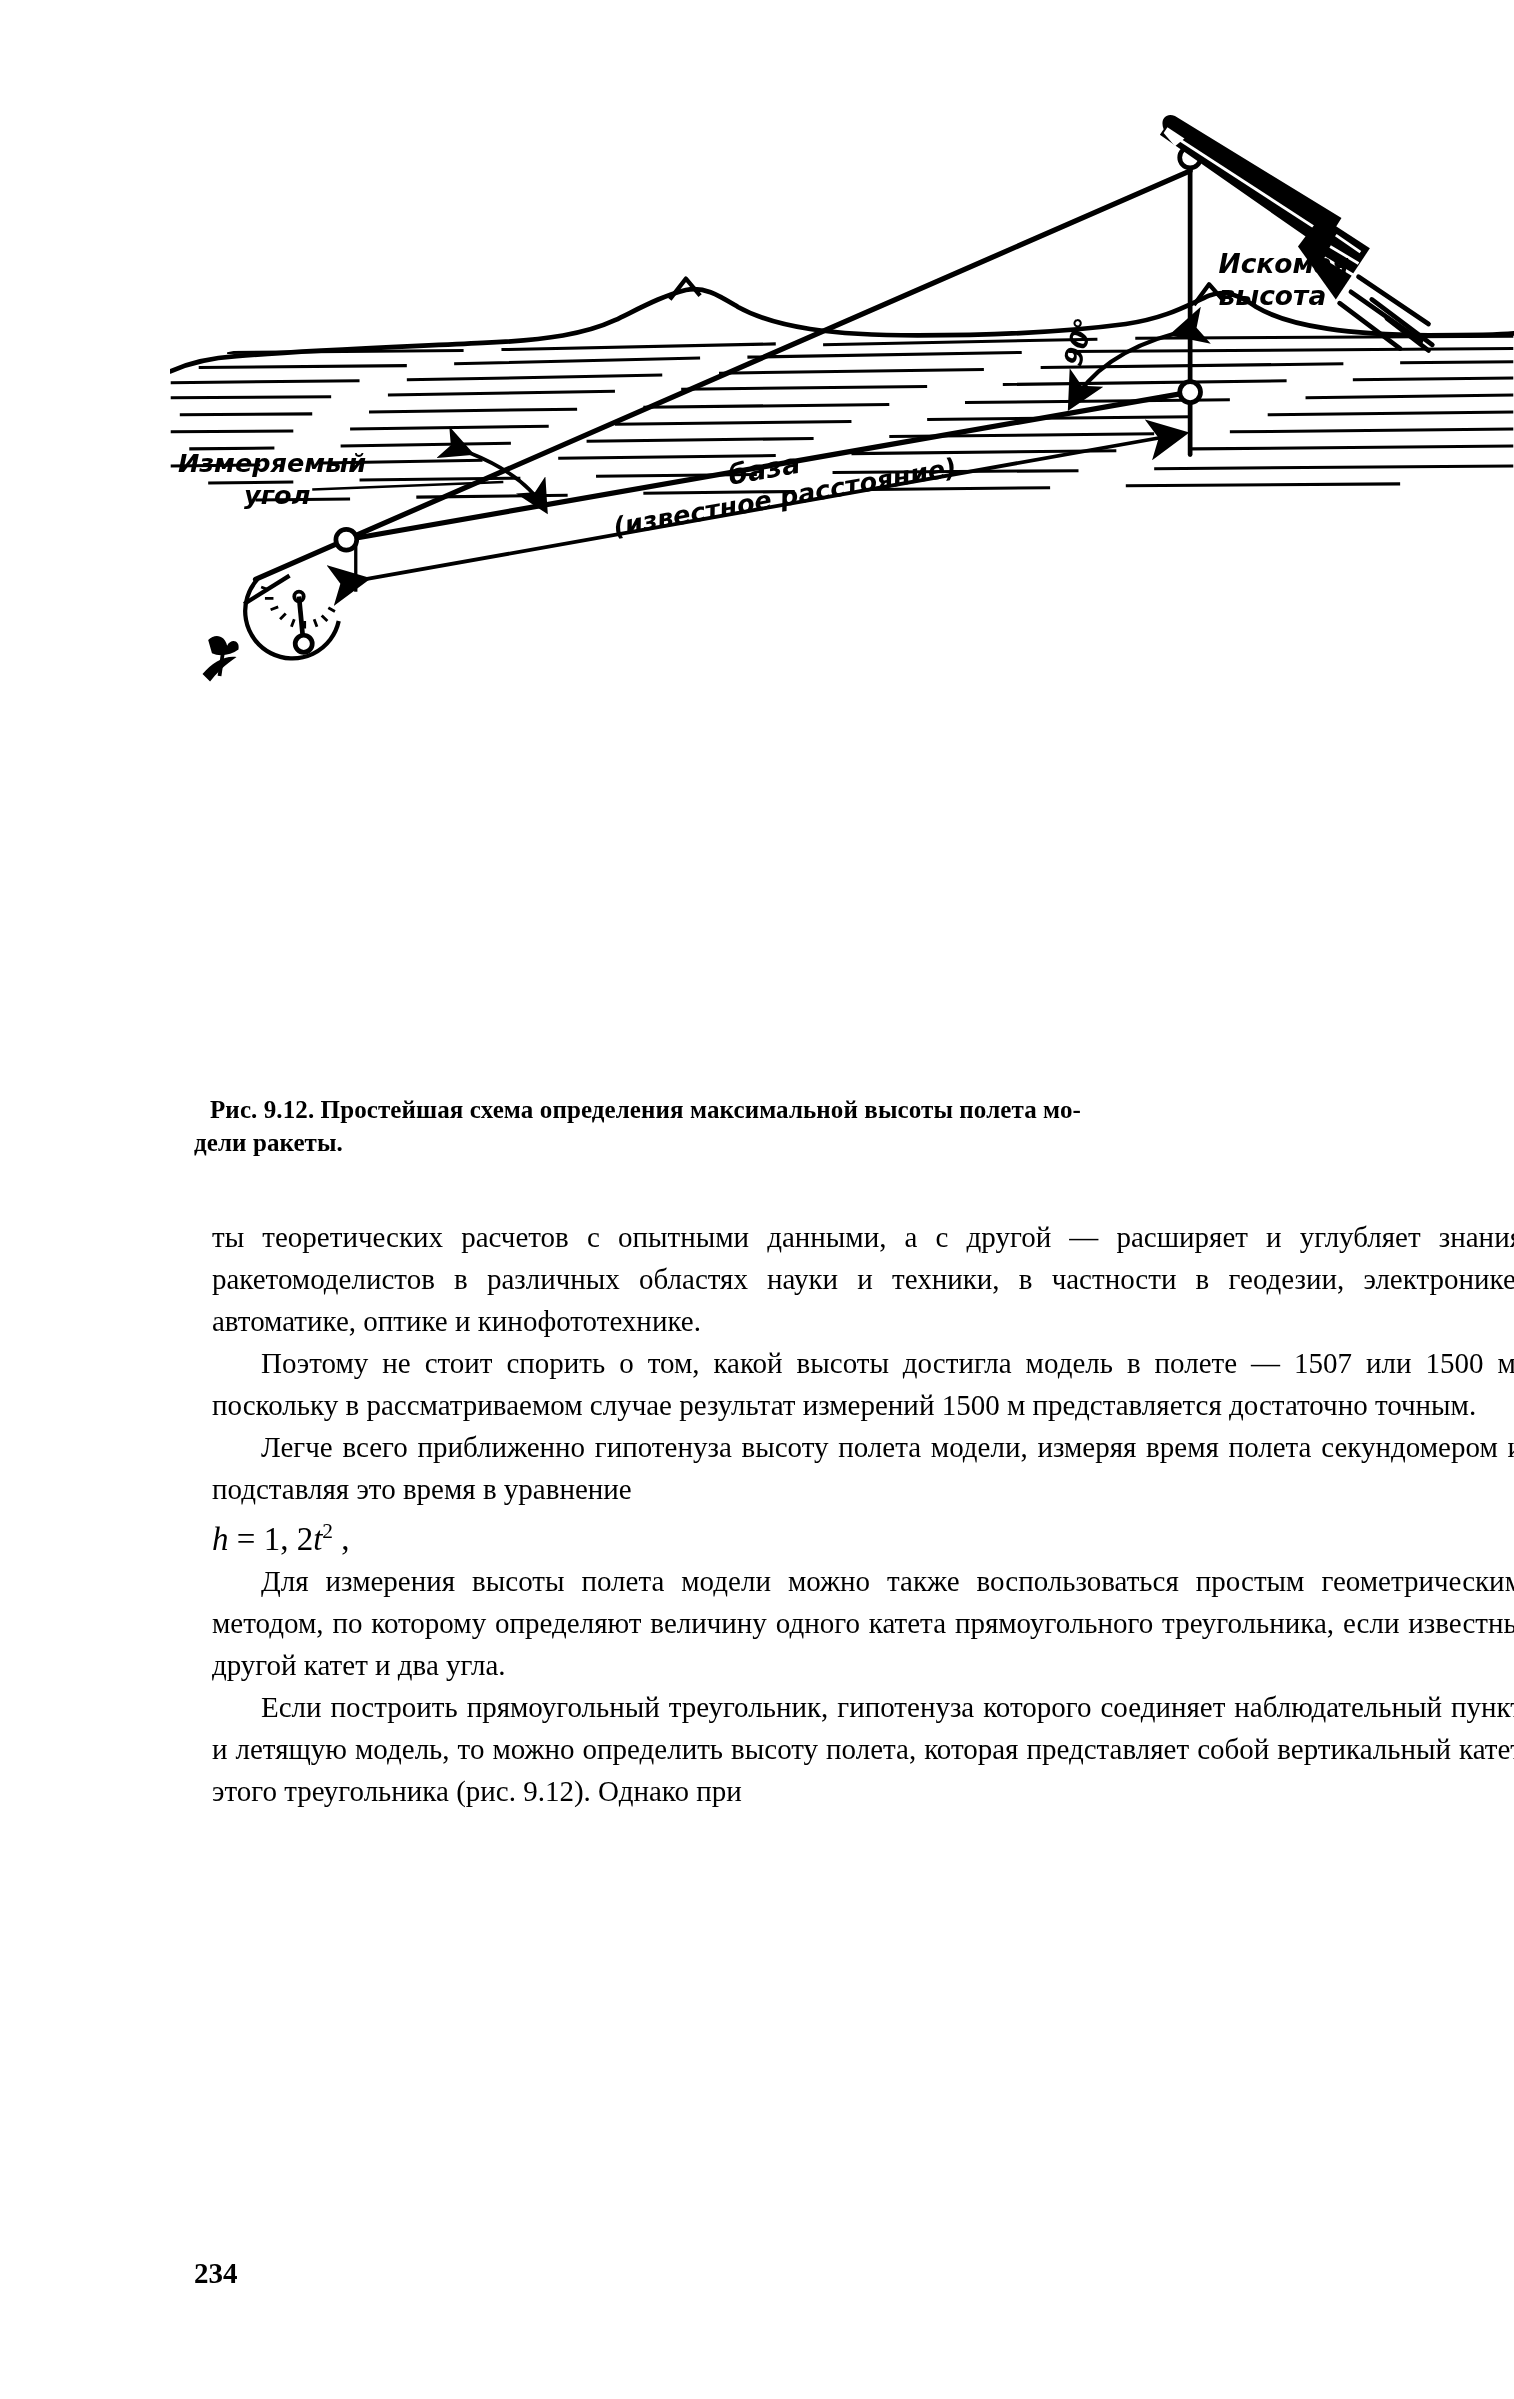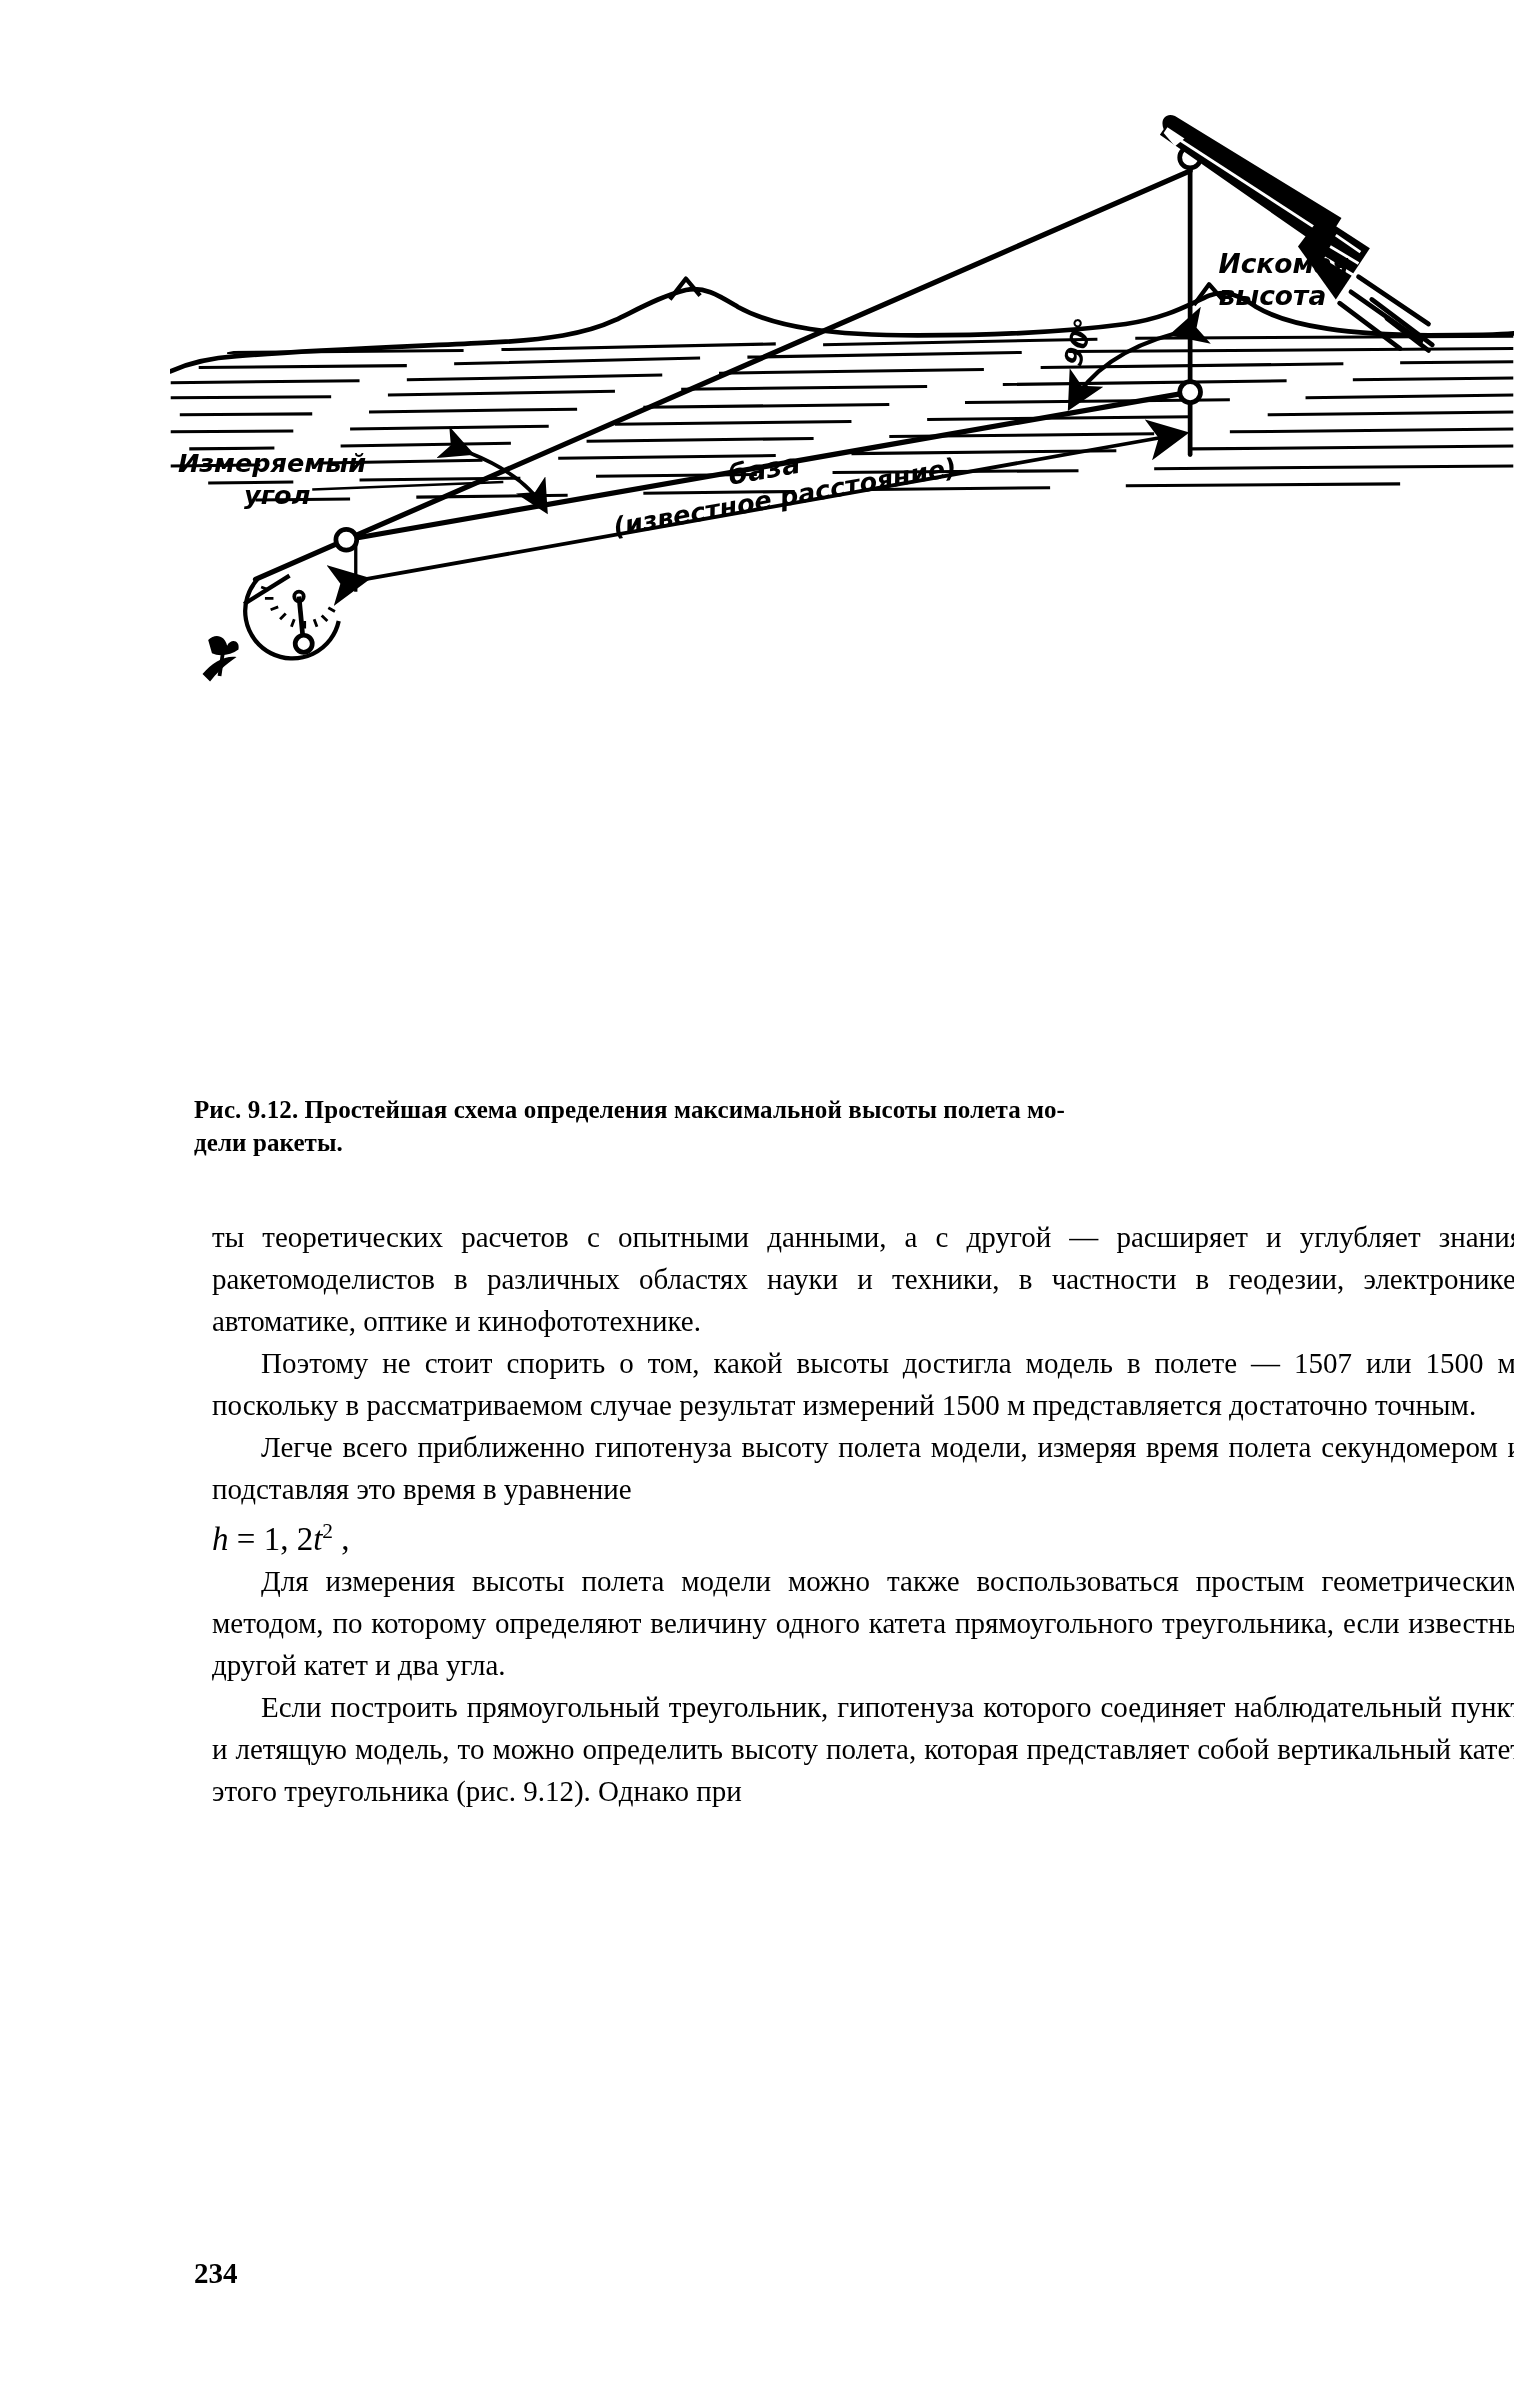--- a/index.html
+++ b/index.html
@@ -22,21 +22,21 @@
   }
 
   
   .caption{
     position:absolute;left:194px;top:1093px;width:1306px;
     font-size:25px;line-height:1.33;
     font-weight:700;
     letter-spacing:0.1px;
     text-align:left;
   }
-  .caption .cap-first{margin-left:0;}
+  .caption .cap-first{margin-left:16px;}
 
   
   .body{
     position:absolute;left:212px;top:1216px;width:1311px;
     font-size:29px;
     line-height:42px;
     text-align:justify;
     text-justify:inter-word;
   }
   .body p{margin:0;text-indent:0;}

